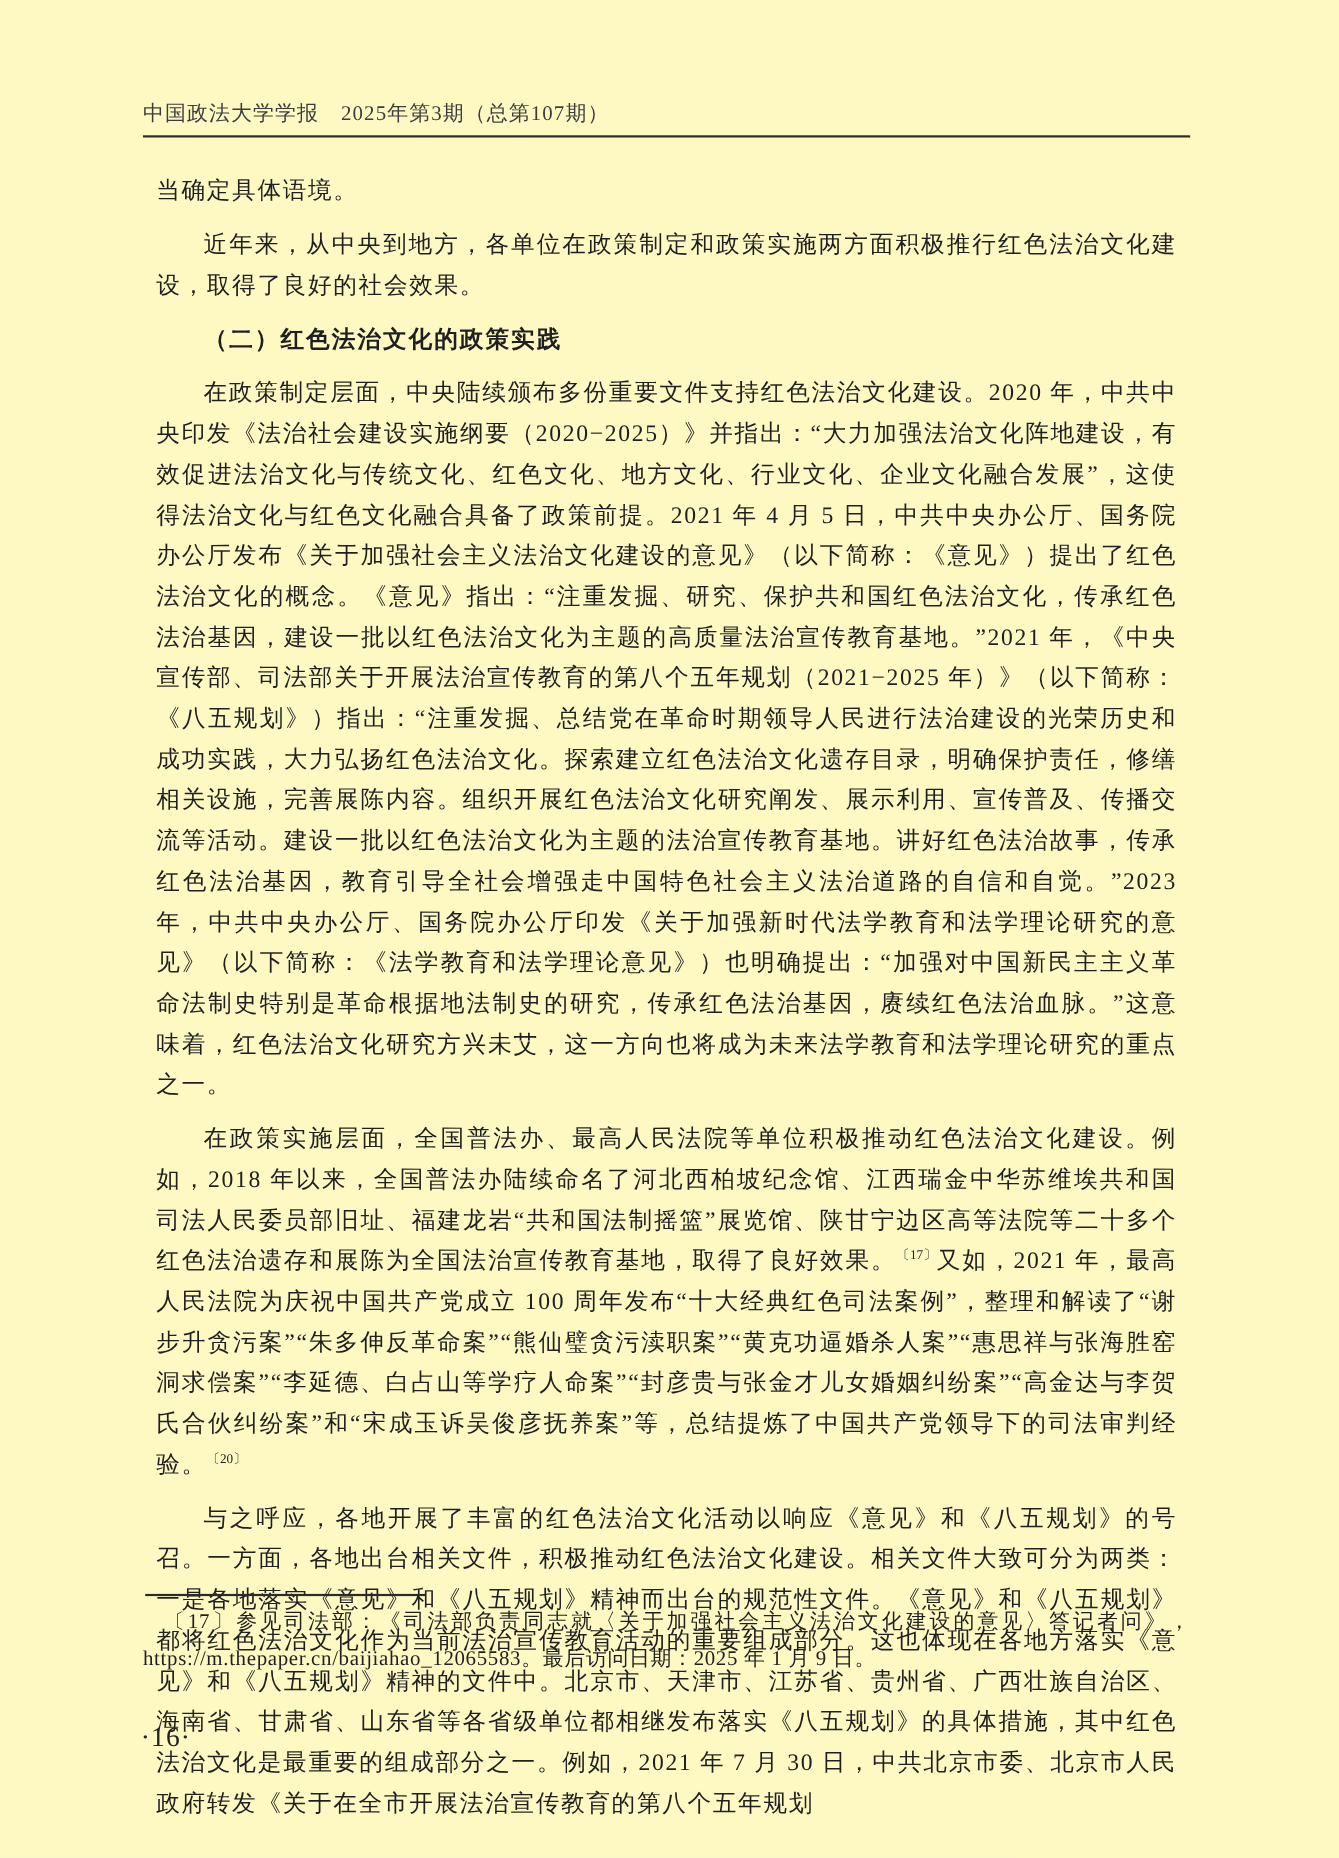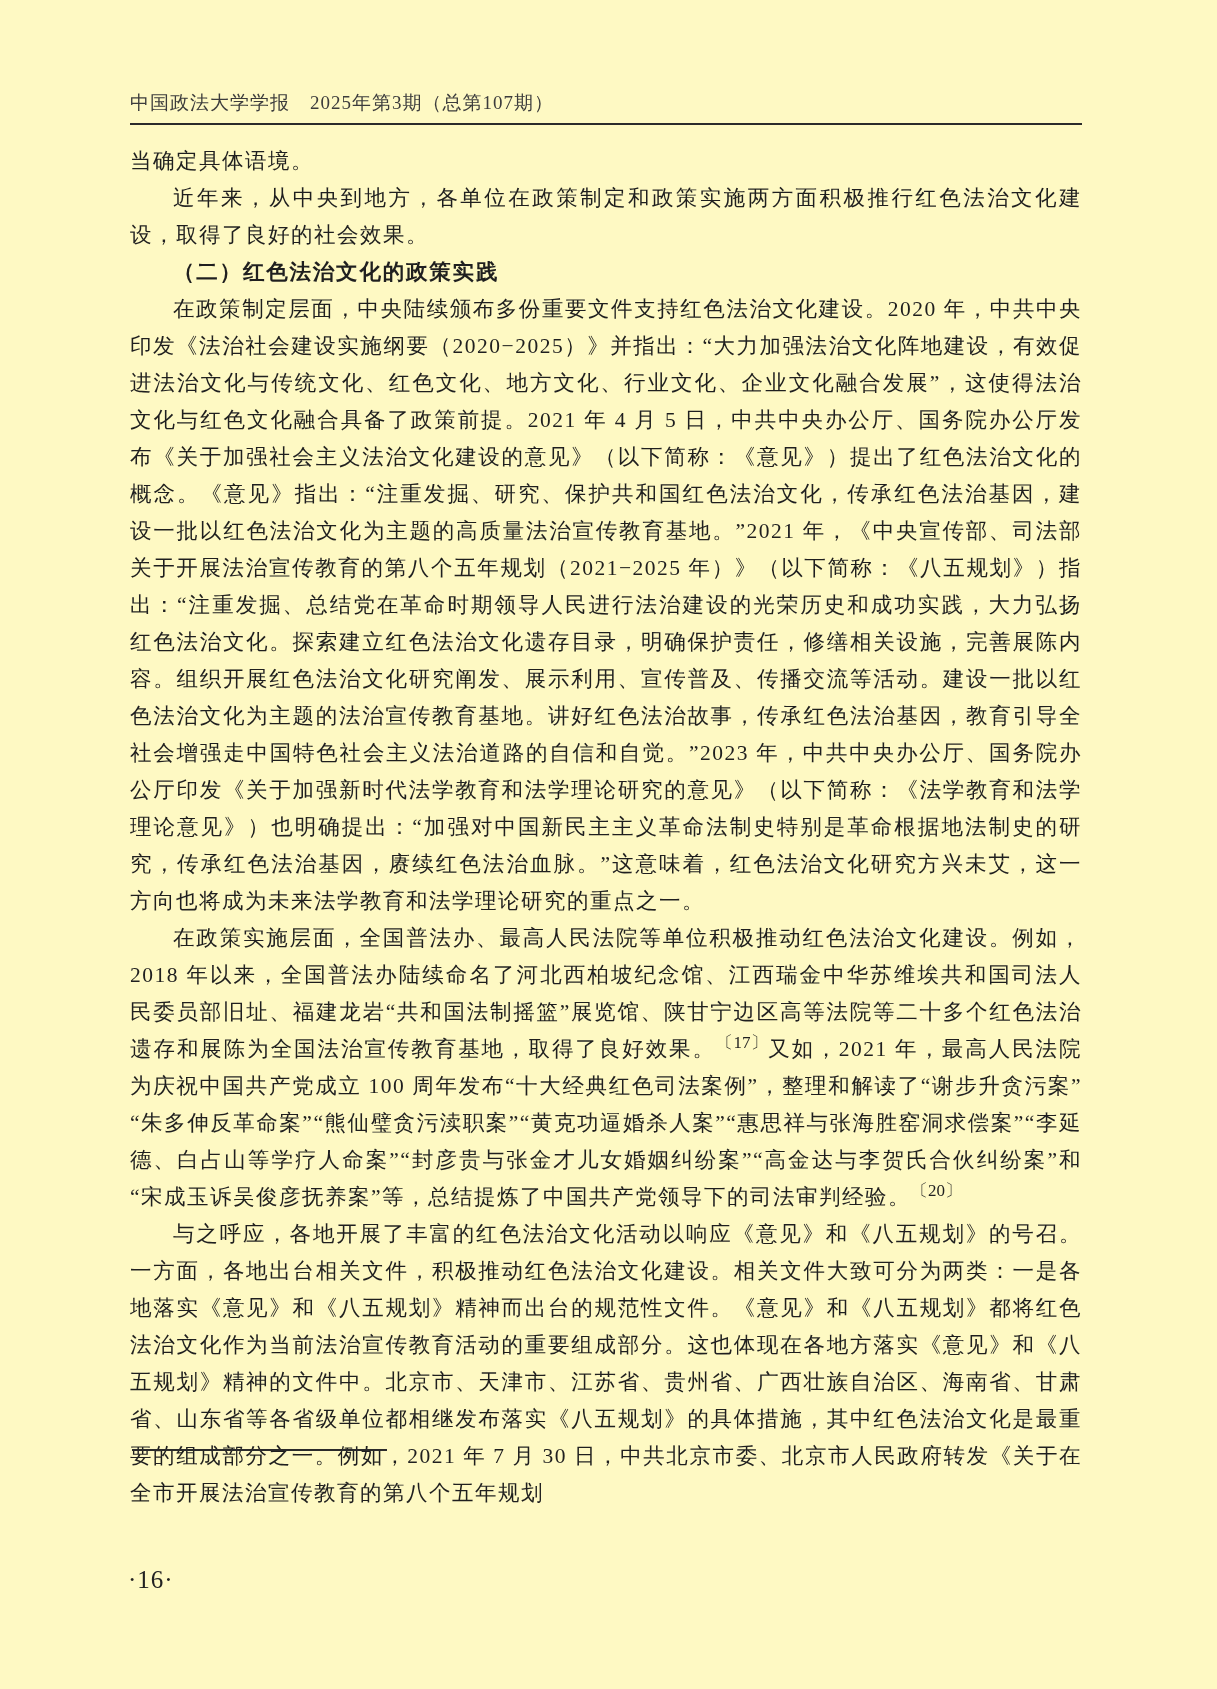--- a/index.html
+++ b/index.html
@@ -39,36 +39,36 @@
     position: absolute;
     top: 143px;
     left: 130px;
     width: 952px;
     font-size: 21.5px;
     line-height: 37px;
     letter-spacing: 1.5px;
     text-align: justify;
   }
   .article-body p.para {
-    margin: 0;
+    margin: 12px;
     padding: 0;
   }
   .para.body, .para.heading {
     text-indent: 2em;
   }
   .para.continuation {
     text-indent: 0;
   }
   .para.heading {
     font-weight: bold;
     font-family: "Liberation Sans", "DejaVu Sans", sans-serif;
     letter-spacing: 1.8px;
   }
   .article-body sup {
-    font-size: 17px;
+    font-size: 12px;
     letter-spacing: 0;
     line-height: 0;
     vertical-align: super;
   }
   .fn-rule {
     position: absolute;
     top: 1449px;
     left: 132px;
     width: 255px;
     height: 2px;
@@ -112,17 +112,18 @@
       <p class="para body">近年来，从中央到地方，各单位在政策制定和政策实施两方面积极推行红色法治文化建设，取得了良好的社会效果。</p>
       <p class="para heading">（二）红色法治文化的政策实践</p>
       <p class="para body">在政策制定层面，中央陆续颁布多份重要文件支持红色法治文化建设。2020 年，中共中央印发《法治社会建设实施纲要（2020−2025）》并指出：“大力加强法治文化阵地建设，有效促进法治文化与传统文化、红色文化、地方文化、行业文化、企业文化融合发展”，这使得法治文化与红色文化融合具备了政策前提。2021 年 4 月 5 日，中共中央办公厅、国务院办公厅发布《关于加强社会主义法治文化建设的意见》（以下简称：《意见》）提出了红色法治文化的概念。《意见》指出：“注重发掘、研究、保护共和国红色法治文化，传承红色法治基因，建设一批以红色法治文化为主题的高质量法治宣传教育基地。”2021 年，《中央宣传部、司法部关于开展法治宣传教育的第八个五年规划（2021−2025 年）》（以下简称：《八五规划》）指出：“注重发掘、总结党在革命时期领导人民进行法治建设的光荣历史和成功实践，大力弘扬红色法治文化。探索建立红色法治文化遗存目录，明确保护责任，修缮相关设施，完善展陈内容。组织开展红色法治文化研究阐发、展示利用、宣传普及、传播交流等活动。建设一批以红色法治文化为主题的法治宣传教育基地。讲好红色法治故事，传承红色法治基因，教育引导全社会增强走中国特色社会主义法治道路的自信和自觉。”2023 年，中共中央办公厅、国务院办公厅印发《关于加强新时代法学教育和法学理论研究的意见》（以下简称：《法学教育和法学理论意见》）也明确提出：“加强对中国新民主主义革命法制史特别是革命根据地法制史的研究，传承红色法治基因，赓续红色法治血脉。”这意味着，红色法治文化研究方兴未艾，这一方向也将成为未来法学教育和法学理论研究的重点之一。</p>
       <p class="para body">在政策实施层面，全国普法办、最高人民法院等单位积极推动红色法治文化建设。例如，2018 年以来，全国普法办陆续命名了河北西柏坡纪念馆、江西瑞金中华苏维埃共和国司法人民委员部旧址、福建龙岩“共和国法制摇篮”展览馆、陕甘宁边区高等法院等二十多个红色法治遗存和展陈为全国法治宣传教育基地，取得了良好效果。<sup>〔17〕</sup>又如，2021 年，最高人民法院为庆祝中国共产党成立 100 周年发布“十大经典红色司法案例”，整理和解读了“谢步升贪污案”“朱多伸反革命案”“熊仙璧贪污渎职案”“黄克功逼婚杀人案”“惠思祥与张海胜窑洞求偿案”“李延德、白占山等学疗人命案”“封彦贵与张金才儿女婚姻纠纷案”“高金达与李贺氏合伙纠纷案”和“宋成玉诉吴俊彦抚养案”等，总结提炼了中国共产党领导下的司法审判经验。<sup>〔20〕</sup></p>
       <p class="para body">与之呼应，各地开展了丰富的红色法治文化活动以响应《意见》和《八五规划》的号召。一方面，各地出台相关文件，积极推动红色法治文化建设。相关文件大致可分为两类：一是各地落实《意见》和《八五规划》精神而出台的规范性文件。《意见》和《八五规划》都将红色法治文化作为当前法治宣传教育活动的重要组成部分。这也体现在各地方落实《意见》和《八五规划》精神的文件中。北京市、天津市、江苏省、贵州省、广西壮族自治区、海南省、甘肃省、山东省等各省级单位都相继发布落实《八五规划》的具体措施，其中红色法治文化是最重要的组成部分之一。例如，2021 年 7 月 30 日，中共北京市委、北京市人民政府转发《关于在全市开展法治宣传教育的第八个五年规划</p>
     </div>
 
   <div class="fn-rule"></div>
 
   <div class="footnotes">
+      <p class="footnote">〔17〕参见司法部：《司法部负责同志就〈关于加强社会主义法治文化建设的意见〉答记者问》，https://m.thepaper.cn/baijiahao_12065583。最后访问日期：2025 年 1 月 9 日。</p>
     </div>
 
   <div class="page-number">·16·</div>
 
 </div>
 
 </body></html>

